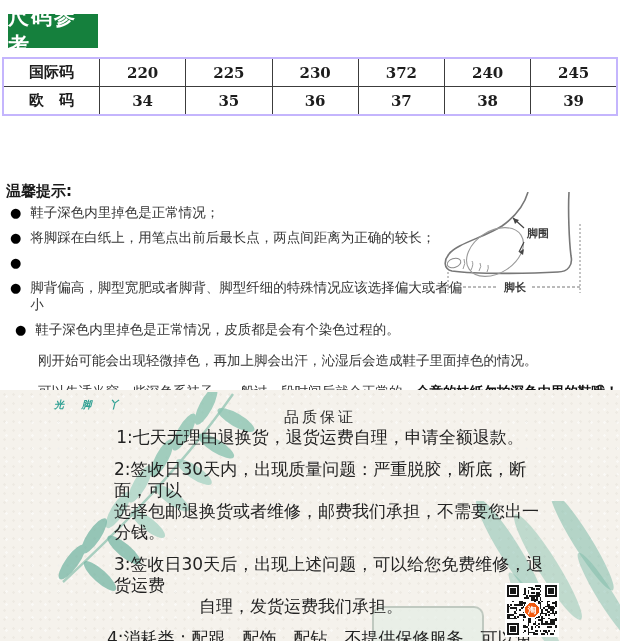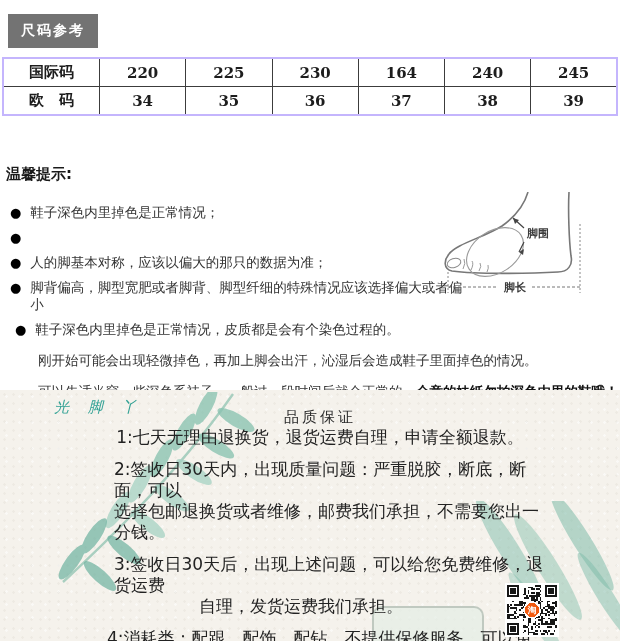--- a/index.html
+++ b/index.html
@@ -1,50 +1,50 @@
 <!DOCTYPE html>
 <html><head>
 <meta charset="utf-8">
 <style>
   html,body{margin:0;padding:0;background:#fff;}
   #stage{position:relative;width:620px;height:641px;background:#fff;overflow:hidden;
          font-family:"DejaVu Sans","Liberation Sans",sans-serif;color:#333;}
 
   
-  .size-tab{position:absolute;left:8px;top:14px;width:90px;height:34px;background:#737373;
-            color:#fff;font-size:14px;font-weight:bold;letter-spacing:2px;
+  .size-tab{position:absolute;left:8px;top:14px;width:90px;height:34px;background:#15803d;
+            color:#fff;font-size:21px;font-weight:bold;letter-spacing:2px;
             display:flex;align-items:center;justify-content:center;}
 
   
   table.size{position:absolute;left:2px;top:57px;width:616px;border-collapse:collapse;
              table-layout:fixed;font-family:"DejaVu Serif","Liberation Serif",serif;}
   table.size td{border:1px solid #3c3c3c;height:27px;text-align:center;
                 font-size:15px;font-weight:bold;color:#1d1d1d;padding:0;}
   table.size{border:2px solid #c4b5fd;}
   table.size td.lbl{width:95px;}
 
   
-  .tips-title{position:absolute;left:6px;top:165px;font-size:15px;font-weight:bold;color:#1a1a1a;}
+  .tips-title{position:absolute;left:6px;top:182px;font-size:15px;font-weight:bold;color:#1a1a1a;}
   .tips{position:absolute;left:10px;top:204px;width:455px;}
   .tip{display:flex;align-items:flex-start;margin-bottom:8px;font-size:13.5px;line-height:17px;color:#333;}
   .tip .dot{flex:0 0 auto;font-size:13px;margin-right:9px;line-height:17px;color:#000;}
   .tip.indent{margin-left:5px;margin-bottom:11px;}
   .note{margin:14px 0 0 28px;font-size:13.5px;line-height:17px;color:#333;width:600px;}
   .note b{color:#111;}
 
   
   .foot-svg{position:absolute;left:440px;top:192px;}
   .foot-svg text{font-size:11px;fill:#3a3a3a;font-weight:bold;}
 
   
   .guarantee{position:absolute;left:0;top:390px;width:620px;height:251px;background:#f5f2ec;
      background-image:radial-gradient(rgba(90,80,60,.05) 1px,transparent 1.5px),
                       radial-gradient(rgba(255,255,255,.5) 1px,transparent 1.5px);
      background-size:9px 9px,13px 13px;overflow:hidden;}
-  .brand{position:absolute;left:54px;top:8px;color:#2fa093;font-size:15px;font-weight:normal;
+  .brand{position:absolute;left:54px;top:8px;color:#2fa093;font-size:10px;font-weight:bold;
          font-style:italic;letter-spacing:7px;z-index:3;}
   .g-body{position:absolute;left:95px;top:18px;width:450px;z-index:2;}
   .g-title{text-align:center;font-size:15px;letter-spacing:3px;color:#2c2c2c;margin-bottom:0;}
   .g-item{font-size:17px;line-height:21px;color:#222;white-space:pre-wrap;margin:0 0 11px 0;}
   .g-item.c{text-align:center;}
   .g-item.m35{margin-left:19px;}
   .g-item.m8{margin-left:12px;}
   .leaf-svg{position:absolute;left:28px;top:2px;z-index:1;}
   .stripe-svg{position:absolute;right:0;bottom:0;z-index:1;}
   .glass{position:absolute;left:372px;top:216px;width:108px;height:45px;z-index:1;
@@ -62,21 +62,21 @@
 
   <div class="size-tab">尺码参考</div>
 
   <table class="size">
     <tbody>
         <tr>
       <td class="lbl">国际码</td>
       <td>220</td>
       <td>225</td>
       <td>230</td>
-      <td>164</td>
+      <td>372</td>
       <td>240</td>
       <td>245</td>
     </tr>
     <tr>
       <td class="lbl">欧　码</td>
       <td>34</td>
       <td>35</td>
       <td>36</td>
       <td>37</td>
       <td>38</td>
@@ -86,24 +86,24 @@
     </table>
 
   <div class="tips-title">温馨提示:</div>
   <div class="tips">
     <div class="tip">
       <span class="dot">●</span>
       <span>鞋子深色内里掉色是正常情况；</span>
     </div>
     <div class="tip">
       <span class="dot">●</span>
+      <span>将脚踩在白纸上，用笔点出前后最长点，两点间距离为正确的较长；</span>
     </div>
     <div class="tip">
       <span class="dot">●</span>
-      <span>人的脚基本对称，应该以偏大的那只的数据为准；</span>
     </div>
     <div class="tip">
       <span class="dot">●</span>
       <span>脚背偏高，脚型宽肥或者脚背、脚型纤细的特殊情况应该选择偏大或者偏小</span>
     </div>
     <div class="tip indent">
       <span class="dot">●</span>
       <span>鞋子深色内里掉色是正常情况，皮质都是会有个染色过程的。</span>
     </div>
     <div class="note">刚开始可能会出现轻微掉色，再加上脚会出汗，沁湿后会造成鞋子里面掉色的情况。</div>

